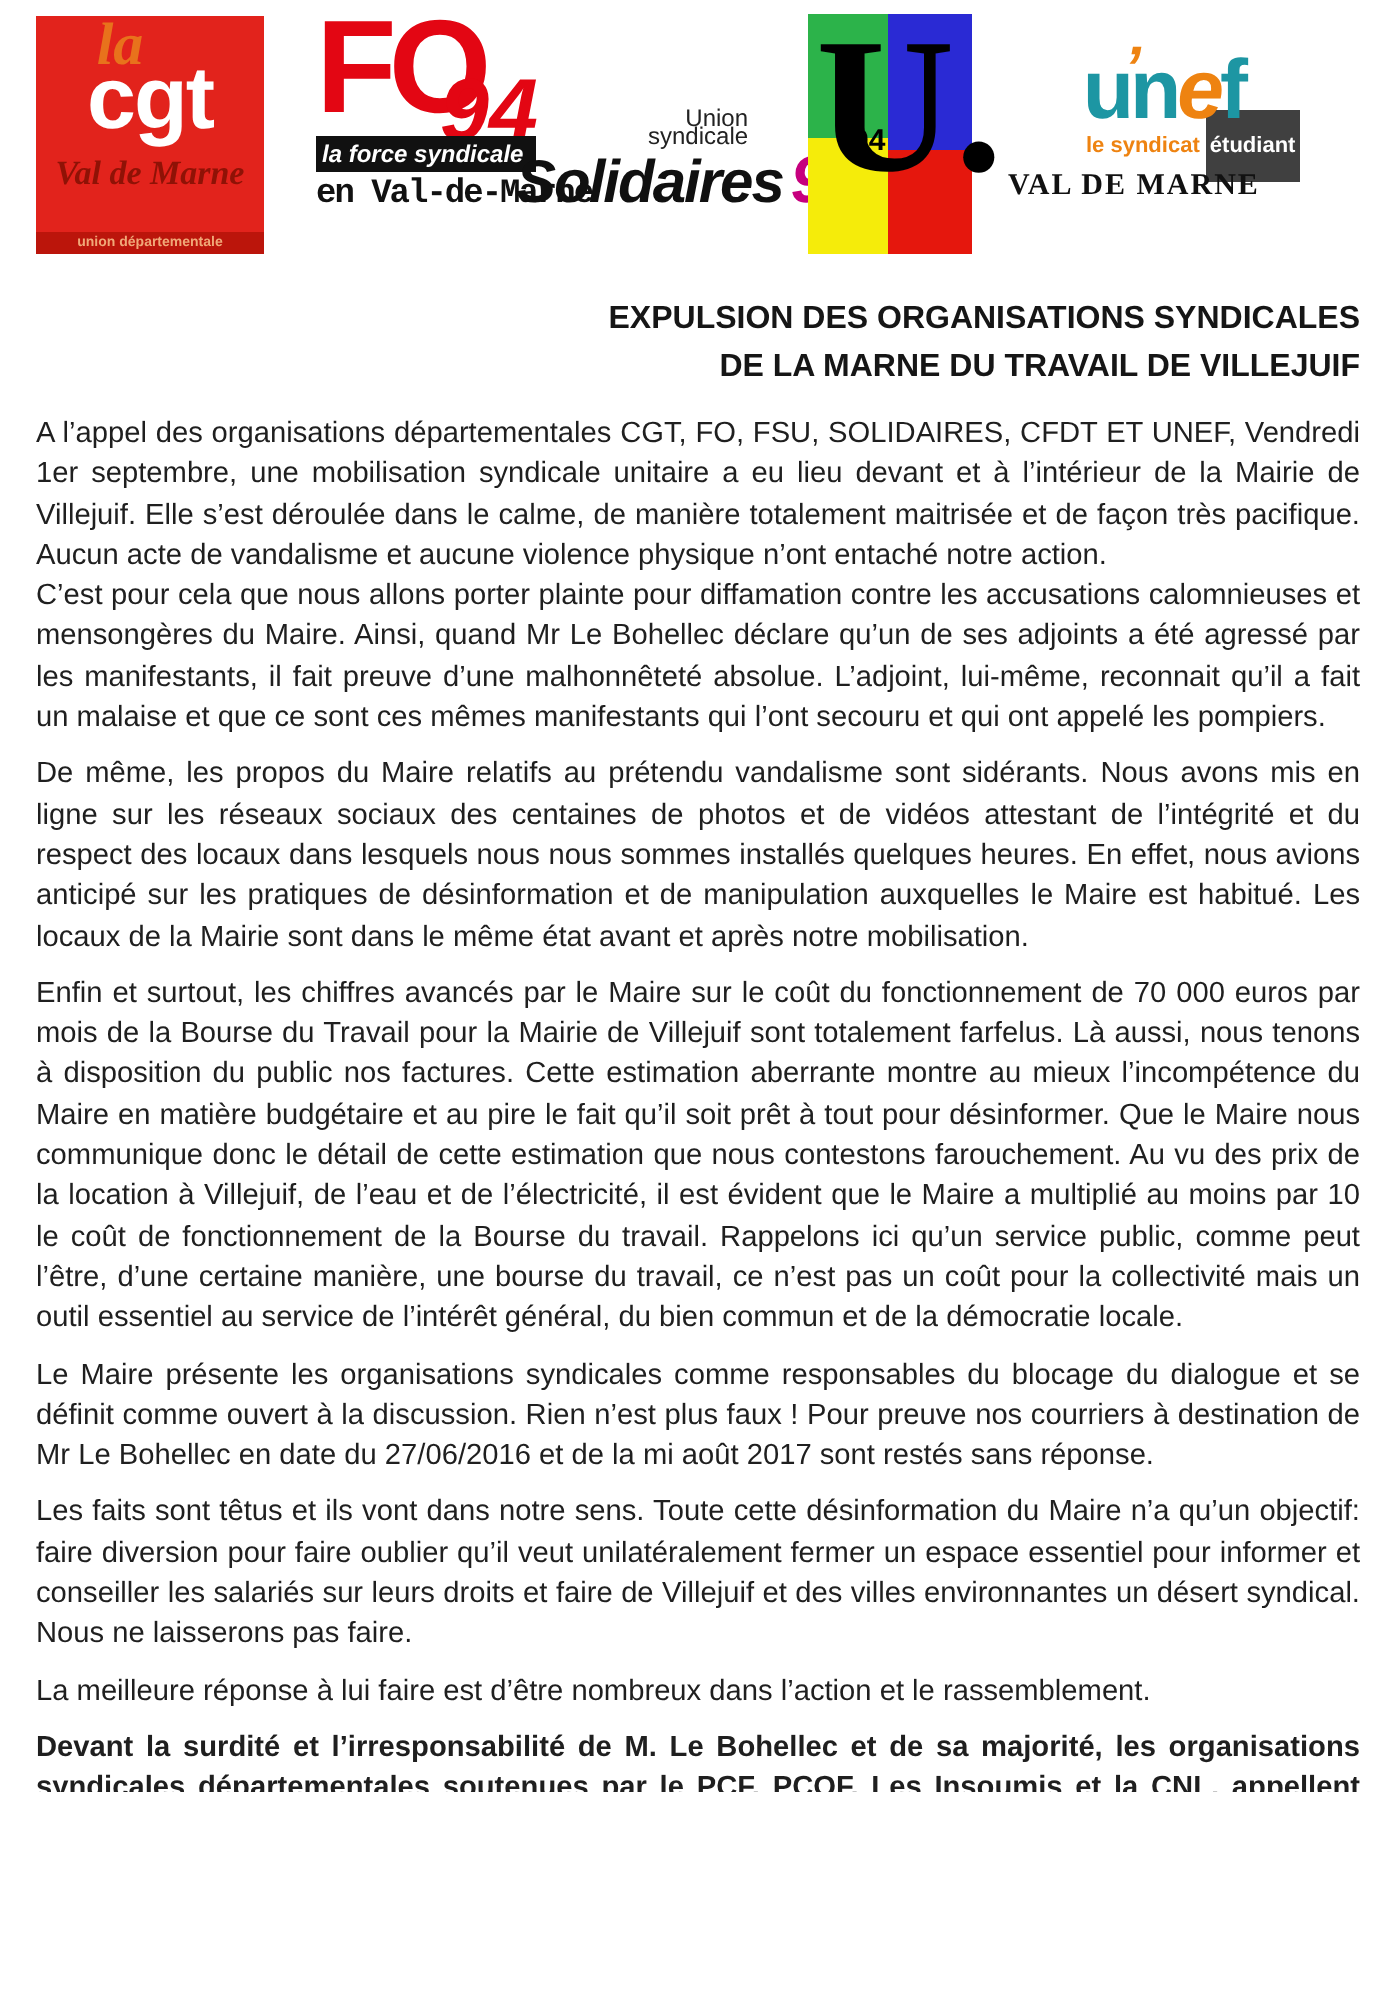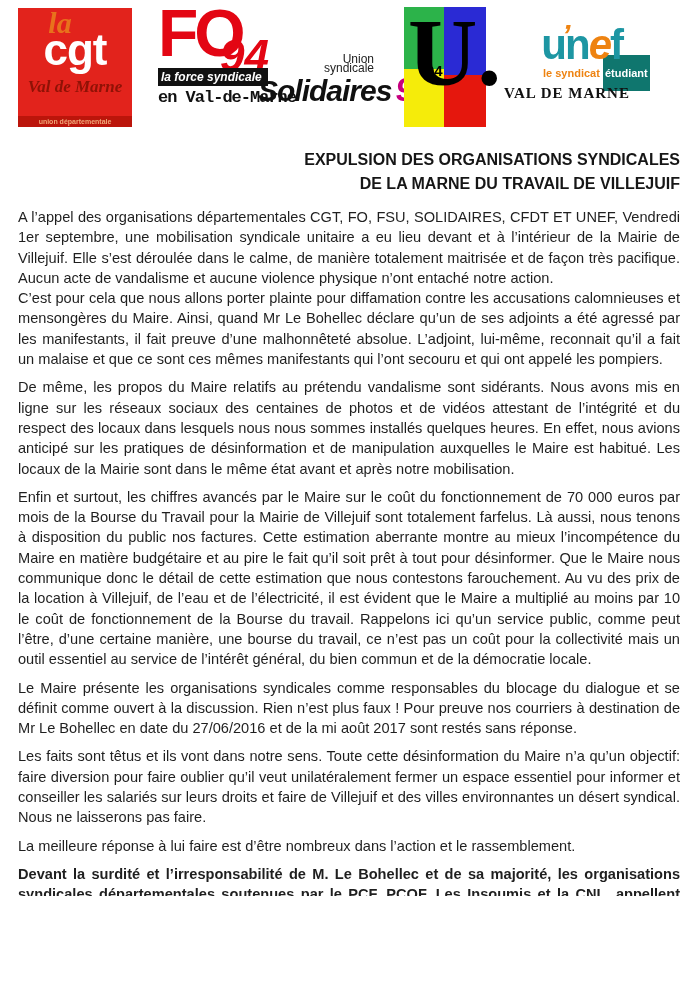--- a/index.html
+++ b/index.html
@@ -56,21 +56,21 @@
   
   .logo-unef{left:504px;top:22px;width:118px;height:108px;text-align:right;}
   .unef-word{position:relative;font-size:42px;font-weight:900;color:#1d96a3;
     line-height:46px;letter-spacing:-2px;white-space:nowrap;}
   .unef-e{color:#ee8311;font-style:italic;}
   .unef-apos{position:absolute;top:-10px;left:58px;color:#ee8311;font-size:30px;
     font-style:italic;}
   .unef-tagline{font-size:11px;font-weight:bold;line-height:14px;margin-top:-2px;
     white-space:nowrap;}
   .unef-tag1{color:#ee8311;padding-left:39px;}
-  .unef-tag2{color:#ffffff;background:#0f766e;padding:12px 2px;}
+  .unef-tag2{color:#ffffff;background:#404040;padding:12px 2px;}
   .unef-region{font-family:"Liberation Serif",serif;font-weight:bold;color:#111111;
     font-size:15px;letter-spacing:1px;margin-top:5px;white-space:nowrap;}
   
   .title{margin:8px 18px 0;text-align:right;font-size:16px;line-height:24px;
     font-weight:bold;color:#161616;}
   .content{margin:11px 18px 0;}
   .content p{margin:0 0 8px;font-size:14.6px;line-height:20.3px;text-align:justify;
     white-space:pre-line;color:#1f1f1f;}
   .content p.bold{font-weight:bold;}
   .highlight-row{text-align:center;margin:22px 0 6px;}

